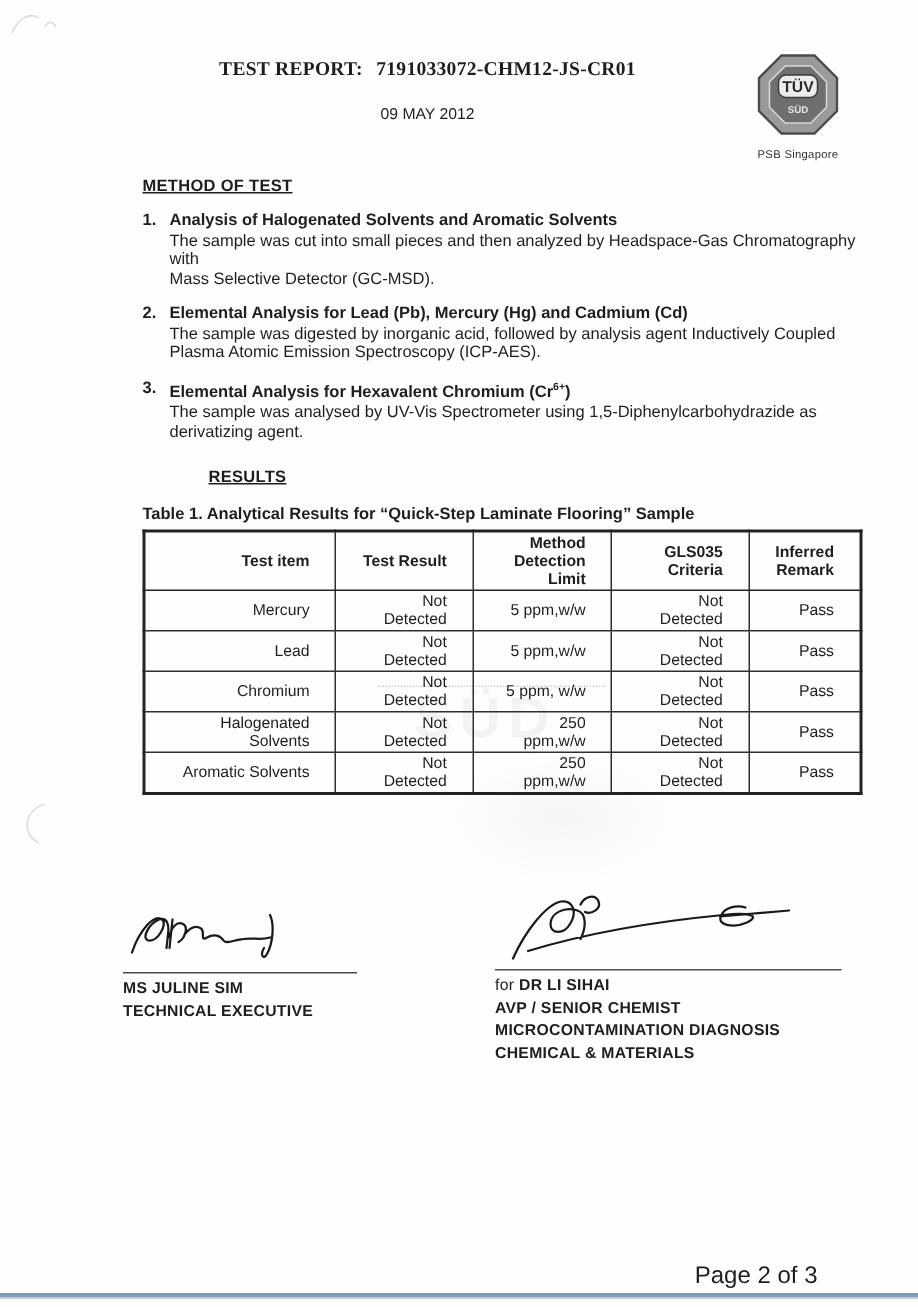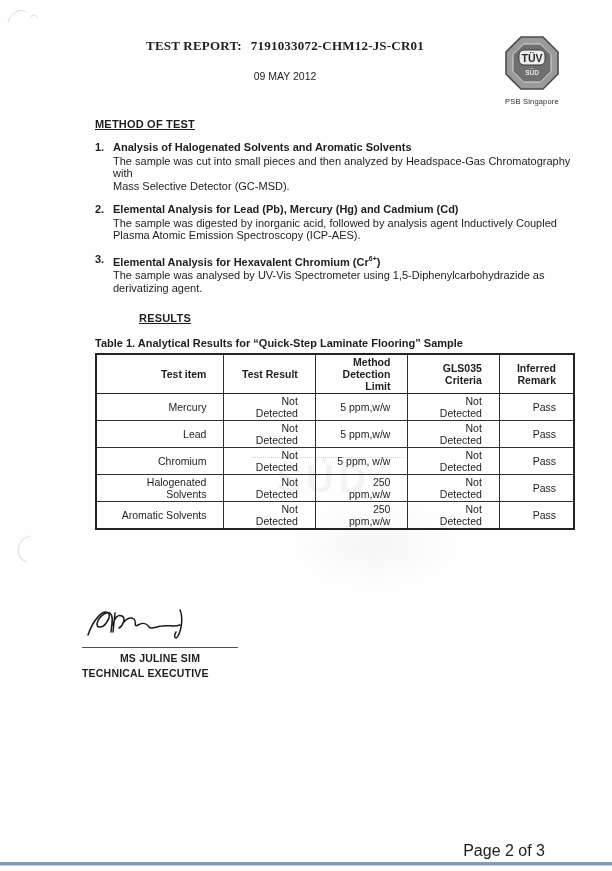--- a/index.html
+++ b/index.html
@@ -58,21 +58,21 @@
     position:absolute; left:290px; top:500px; width:170px; height:90px;
     background:radial-gradient(ellipse at center, rgba(0,0,0,0.035), rgba(0,0,0,0) 70%);
   }
   .scan-mark-top { position:absolute; left:4px; top:4px; }
   .scan-mark-left { position:absolute; left:6px; top:530px; }
 
   
   .sig-left { position:absolute; left:82px; top:601px; width:156px; }
   .sig-right { position:absolute; left:330px; top:595px; width:231px; }
   .sig-line { border-top:1.3px solid #4d4d4d; }
-  .sig-name { font-size:10.5px; font-weight:bold; margin-top:4px; letter-spacing:.2px;text-align:center; }
+  .sig-name { font-size:10.5px; font-weight:bold; margin-top:4px; letter-spacing:.2px; }
   .sig-title, .sig-extra { font-size:10.5px; margin-top:3px; letter-spacing:.2px;font-weight:bold; }
   .sig-extra div { margin-top:3px; }
   .sig-prefix { font-weight:normal; }
 
   
   .page-footer { position:absolute; right:67px; top:842px; font-size:16px;text-align:center; }
   .footer-rule { position:absolute; left:0; right:0; top:862px; height:3px; background:#7d9cba; }
   .footer-rule-shadow { position:absolute; left:0; right:0; top:865px; height:1px; background:#c3cdd8; }
 </style>
 </head>
@@ -206,18 +206,30 @@
 
   <div class="sig-left">
     <svg width="150" height="42" viewBox="0 0 150 42">
       <path d="M6,34 C11,19 21,8 26,12 C30,15 23,27 17,26 C12,25 17,15 24,12 C29,10 31,15 30,22 L29,31 M33,12 L31,31 M31,24 C32,17 36,13 40,15 C44,17 41,25 37,27 M41,22 C45,17 49,16 52,18 C55,20 51,27 56,24 C61,21 65,23 67,26 C69,29 75,25 80,25 C87,24 92,26 98,24 M98,9 C101,15 100,28 96,35 C94,39 91,36 94,31" fill="none" stroke="#1a1a1a" stroke-width="1.5" stroke-linecap="round"></path>
     </svg>
     <div class="sig-line"></div>
     <div class="sig-name">MS JULINE SIM</div>
     <div class="sig-title">TECHNICAL EXECUTIVE</div>
   </div>
 
+  <div class="sig-right">
+    <svg width="220" height="46" viewBox="0 0 220 46">
+      <path d="M12,44 C20,26 34,8 44,6 C52,5 55,13 50,21 C46,28 37,28 37,21 C37,14 46,9 55,12 C61,14 61,23 57,31 M57,8 C60,2 67,1 69,6 C71,11 64,15 60,13 M22,39 C58,28 100,20 152,15 C168,13 178,15 168,20 C159,24 147,22 151,15 C153,10 161,8 167,10 M150,16 L196,12" fill="none" stroke="#1a1a1a" stroke-width="1.5" stroke-linecap="round"></path>
+    </svg>
+    <div class="sig-line"></div>
+    <div class="sig-name"><span class="sig-prefix">for </span><span>DR LI SIHAI</span></div>
+    <div class="sig-extra">
+      <div>AVP / SENIOR CHEMIST</div>
+      <div>MICROCONTAMINATION DIAGNOSIS</div>
+      <div>CHEMICAL &amp; MATERIALS</div>
+    </div>
+  </div>
 
   <div class="page-footer">Page 2 of 3</div>
   <div class="footer-rule" style="background: rgb(125, 156, 186);"></div>
   <div class="footer-rule-shadow"></div>
 
 </div>
 
 </body></html>

